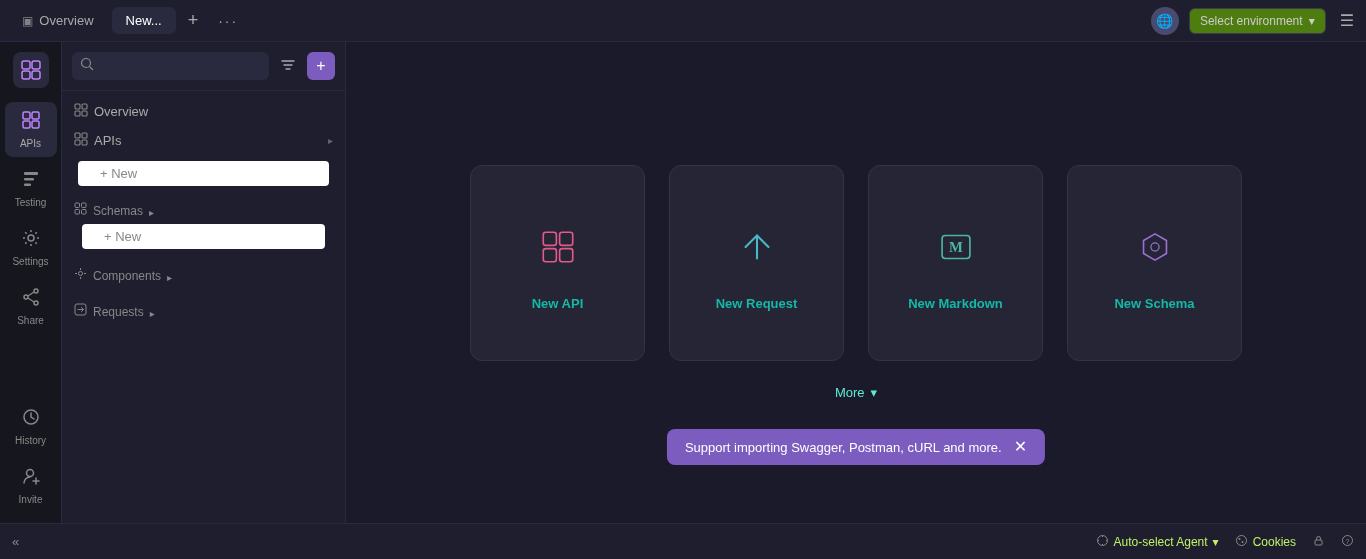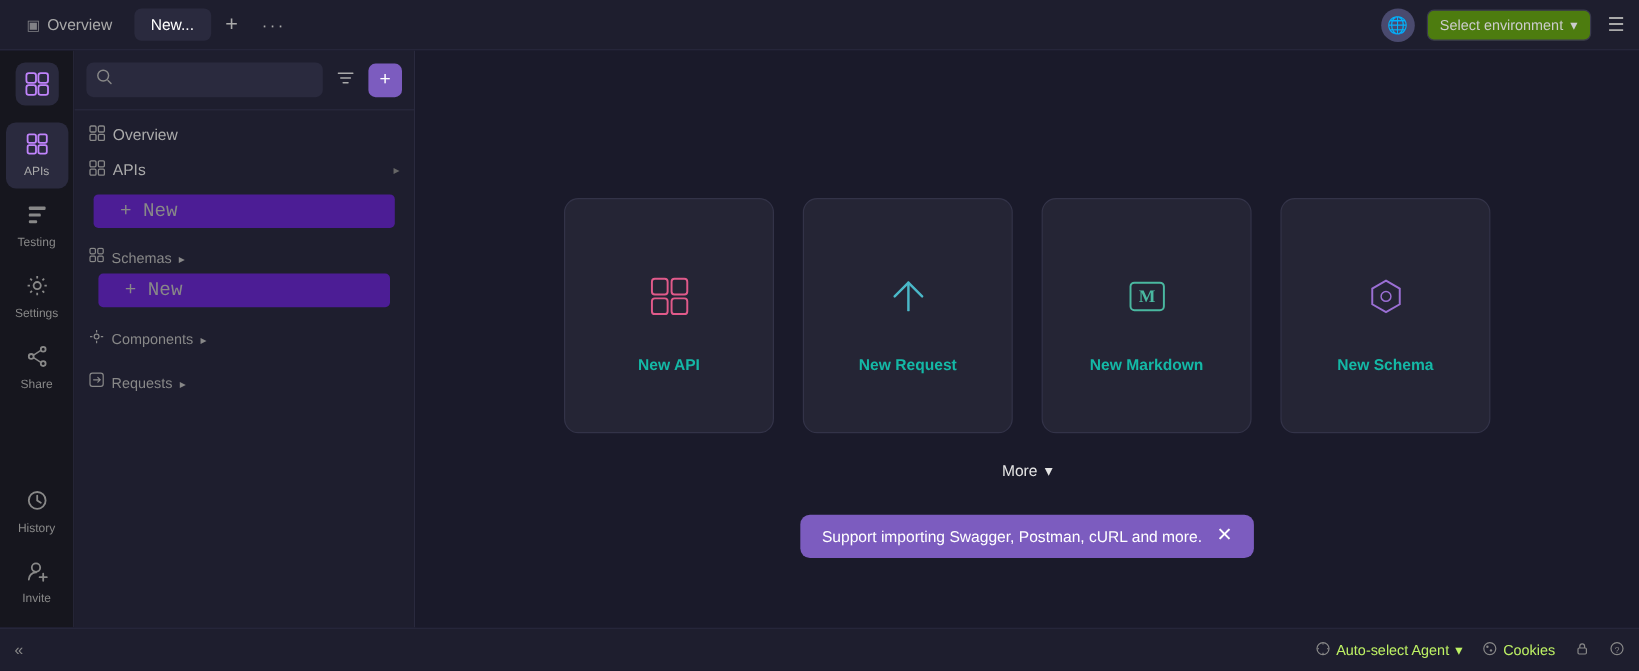--- a/index.html
+++ b/index.html
@@ -224,27 +224,26 @@
       font-size: 12px;
       color: #888;
       cursor: pointer;
       padding: 4px 0;
     }
     .new-btn-row {
       display: flex;
       align-items: center;
       gap: 6px;
       padding: 5px 14px 5px 22px;
-      font-size: 16px;
+      font-size: 13px;
       color: #888;
       cursor: pointer;
-      background: #4c1d95;
+      background: #ffffff;
       border-radius: 4px;
       margin: 2px 8px;
-      font-family: Liberation Mono, monospace;
     }
 
     
     .main-content {
       flex: 1;
       background: #1a1a2a;
       display: flex;
       flex-direction: column;
       align-items: center;
       justify-content: center;
@@ -282,21 +281,21 @@
     .card-label {
       font-size: 13px;
       color: #14b8a6;
       font-weight: 700;
     }
     .more-row {
       display: flex;
       align-items: center;
       gap: 6px;
       margin-top: 24px;
-      color: #e5e5e5;
+      color: #5eead4;
       font-size: 13px;
       cursor: pointer;
     }
 
     
     .toast {
       position: absolute;
       bottom: 58px;
       left: 50%;
       transform: translateX(-50%);

